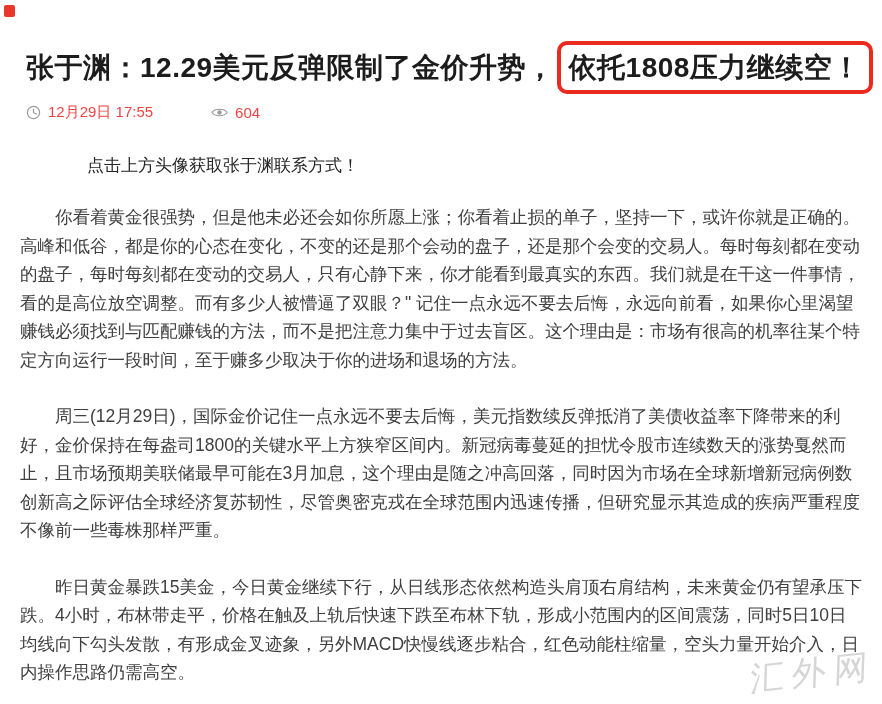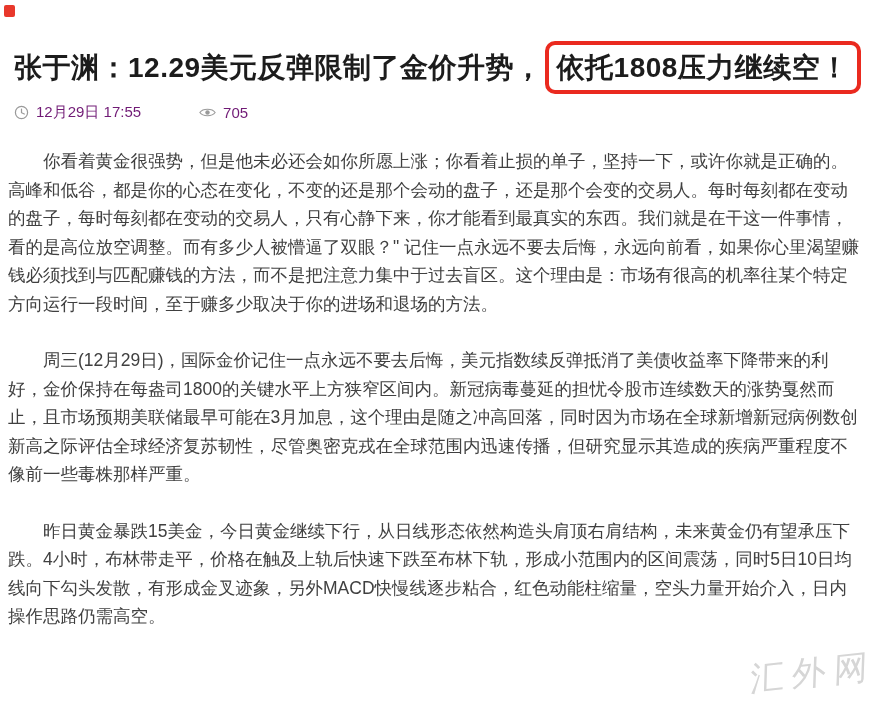--- a/index.html
+++ b/index.html
@@ -1,36 +1,36 @@
 <!DOCTYPE html>
 <html><head>
 <meta charset="utf-8">
 <style>
   * { margin:0; padding:0; box-sizing:border-box; }
   html,body { background:#ffffff; }
   .page {
     position:relative; width:882px; height:704px; background:#ffffff;
-    overflow:hidden; font-family:"Liberation Sans", sans-serif;
+    overflow:hidden; font-family:"Liberation Sans", sans-serif;padding-left:12px;
   }
   .corner-mark {
     position:absolute; left:4px; top:5px; width:11px; height:12px;
     background:#e8382b; border-radius:2px;
   }
   .title {
     margin:44px 14px 0 14px; font-size:28px; font-weight:700;
     line-height:47px; color:#1c1c1c; letter-spacing:0.5px;
   }
   .title-line1 { white-space:nowrap; }
   .boxed {
     border:4px solid #ea2a1f; border-radius:10px; padding:7px 8px;
     margin-left:2px;
   }
   .meta {
     display:flex; align-items:center; margin:12px 0 0 14px;
-    font-size:15px; color:#701a75; height:18px;
+    font-size:15px; color:#ef4444; height:18px;
   }
   .meta .icon { display:inline-flex; align-items:center; margin-right:7px; }
   .meta .views-group { margin-left:58px; display:flex; align-items:center; }
   .overlay-red {
     position:absolute; left:200px; top:153px; font-size:32px;
     color:#e8382b; z-index:3; white-space:nowrap; letter-spacing:1px;
   }
   .contact {
     margin:34px 0 0 75px; font-size:17px; line-height:22px; color:#262626;
   }
@@ -66,25 +66,26 @@
       </svg>
     </span>
     <span>12月29日 17:55</span>
     <span class="views-group">
       <span class="icon">
         <svg width="17" height="13" viewBox="0 0 20 14">
           <path d="M1 7 C4.5 2 15.5 2 19 7 C15.5 12 4.5 12 1 7 Z" fill="none" stroke="#9a9a9a" stroke-width="1.3"></path>
           <circle cx="10" cy="7" r="2.6" fill="#9a9a9a"></circle>
         </svg>
       </span>
-      <span>705</span>
+      <span>604</span>
     </span>
   </div>
 
 
+  <div class="contact">点击上方头像获取张于渊联系方式！</div>
 
   <div class="body-text">
     <p>你看着黄金很强势，但是他未必还会如你所愿上涨；你看着止损的单子，坚持一下，或许你就是正确的。高峰和低谷，都是你的心态在变化，不变的还是那个会动的盘子，还是那个会变的交易人。每时每刻都在变动的盘子，每时每刻都在变动的交易人，只有心静下来，你才能看到最真实的东西。我们就是在干这一件事情，看的是高位放空调整。而有多少人被懵逼了双眼？" 记住一点永远不要去后悔，永远向前看，如果你心里渴望赚钱必须找到与匹配赚钱的方法，而不是把注意力集中于过去盲区。这个理由是：市场有很高的机率往某个特定方向运行一段时间，至于赚多少取决于你的进场和退场的方法。</p>
     <p><span>周三(12月29日)，</span><span class="kw">国际金价</span><span>记住一点永远不要去后悔，</span><span class="kw">美元</span><span>指数续反弹抵消了美债收益率下降带来的利好，金价保持在每盎司1800的关键水平上方狭窄区间内。新冠病毒蔓延的担忧令股市连续数天的涨势戛然而止，且市场预期</span><span class="kw">美联储</span><span>最早可能在3月加息，</span><span class="kw">这个理由是</span><span>随之冲高回落，同时因为市场在全球新增新冠病例数创新高之际评估全球经济复苏韧性，尽管奥密克戎在全球范围内迅速传播，但研究显示其造成的疾病严重程度不像前一些毒株那样严重。</span></p>
     <p>昨日黄金暴跌15美金，今日黄金继续下行，从日线形态依然构造头肩顶右肩结构，未来黄金仍有望承压下跌。4小时，布林带走平，价格在触及上轨后快速下跌至布林下轨，形成小范围内的区间震荡，同时5日10日均线向下勾头发散，有形成金叉迹象，另外MACD快慢线逐步粘合，红色动能柱缩量，空头力量开始介入，日内操作思路仍需高空。</p>
   </div>
 
   <div class="watermark">汇外网</div>
 
 </div>

